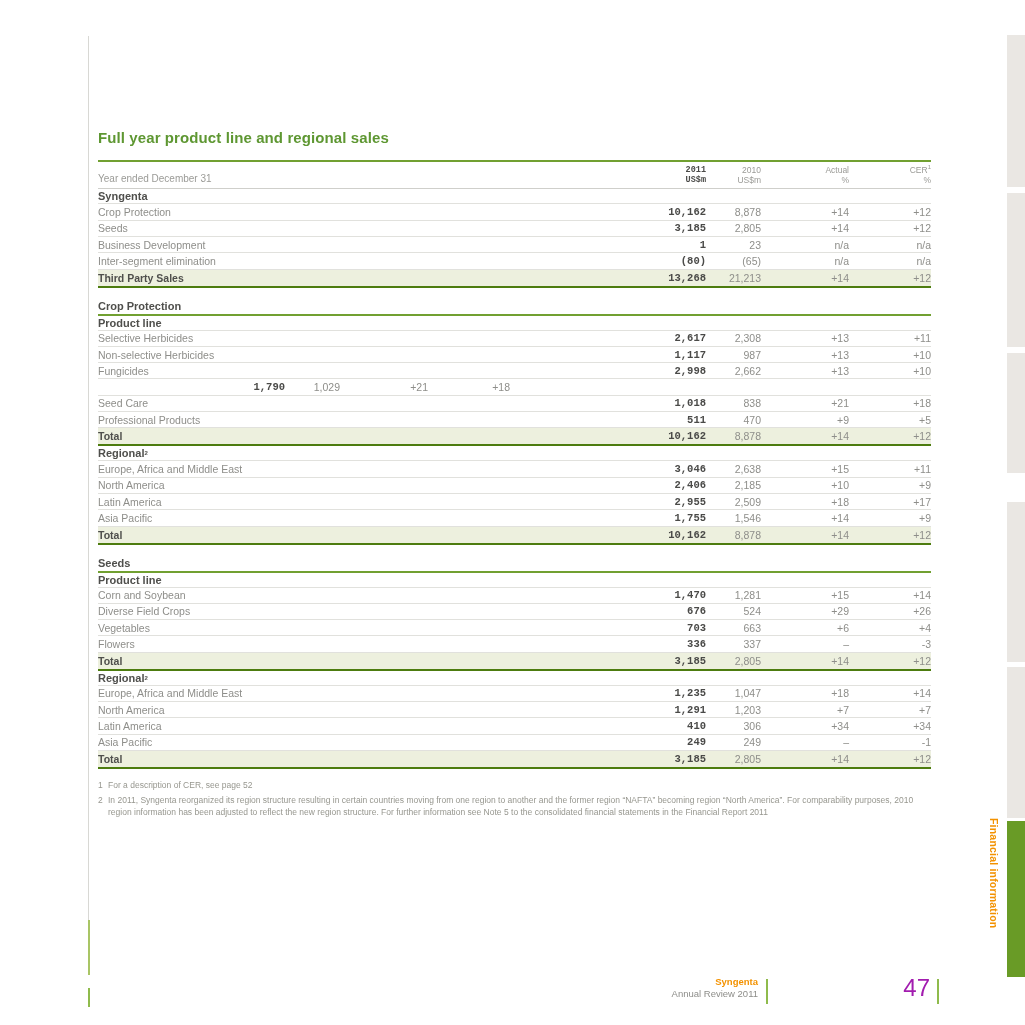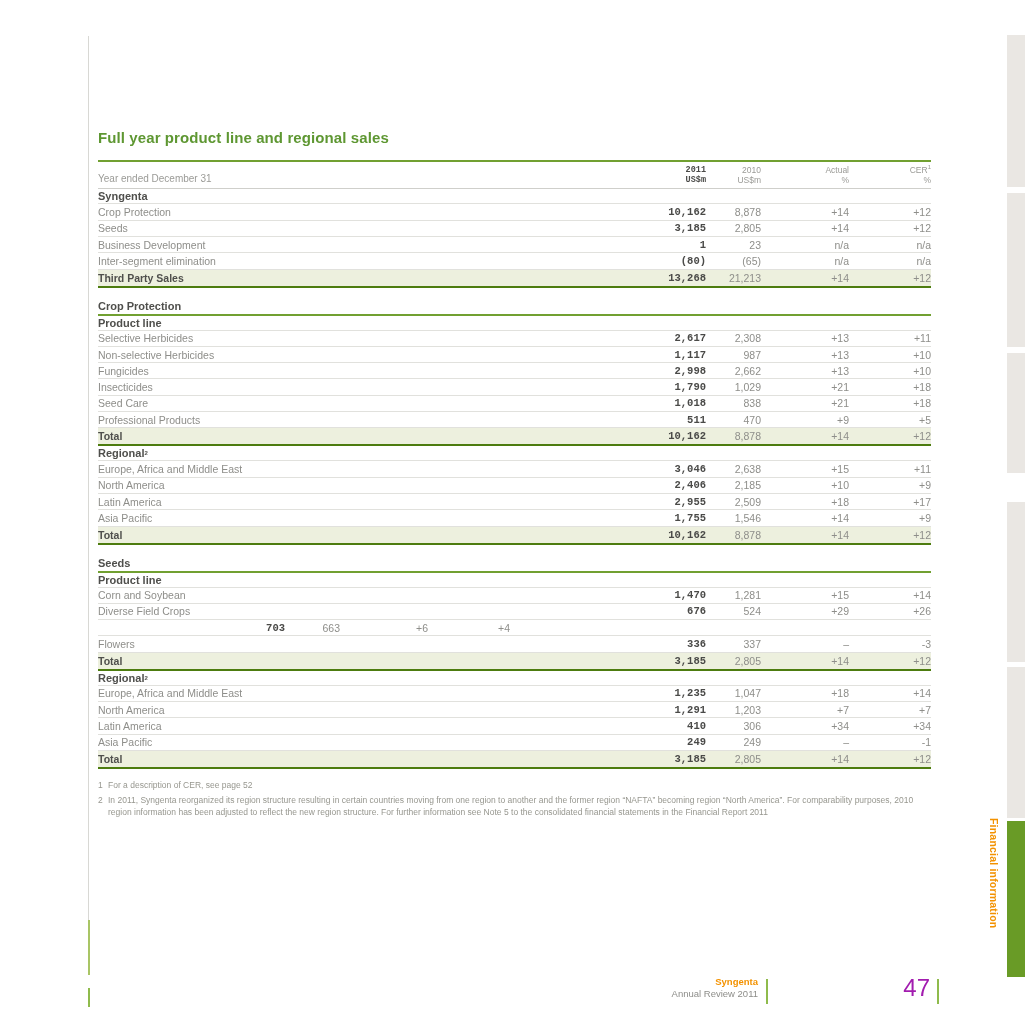--- a/index.html
+++ b/index.html
@@ -166,21 +166,20 @@
           <div class="t-cell c3">+10</div>
         </div>
         <div class="t-row">
           <div class="t-cell-label">Fungicides</div>
           <div class="t-cell c0 em">2,998</div>
           <div class="t-cell c1">2,662</div>
           <div class="t-cell c2">+13</div>
           <div class="t-cell c3">+10</div>
         </div>
         <div class="t-row">
-          <div class="t-cell-label">Insecticides</div>
           <div class="t-cell c0 em">1,790</div>
           <div class="t-cell c1">1,029</div>
           <div class="t-cell c2">+21</div>
           <div class="t-cell c3">+18</div>
         </div>
         <div class="t-row">
           <div class="t-cell-label">Seed Care</div>
           <div class="t-cell c0 em">1,018</div>
           <div class="t-cell c1">838</div>
           <div class="t-cell c2">+21</div>
@@ -248,20 +247,21 @@
           <div class="t-cell c3">+14</div>
         </div>
         <div class="t-row">
           <div class="t-cell-label">Diverse Field Crops</div>
           <div class="t-cell c0 em">676</div>
           <div class="t-cell c1">524</div>
           <div class="t-cell c2">+29</div>
           <div class="t-cell c3">+26</div>
         </div>
         <div class="t-row">
+          <div class="t-cell-label">Vegetables</div>
           <div class="t-cell c0 em">703</div>
           <div class="t-cell c1">663</div>
           <div class="t-cell c2">+6</div>
           <div class="t-cell c3">+4</div>
         </div>
         <div class="t-row">
           <div class="t-cell-label">Flowers</div>
           <div class="t-cell c0 em">336</div>
           <div class="t-cell c1">337</div>
           <div class="t-cell c2">–</div>

